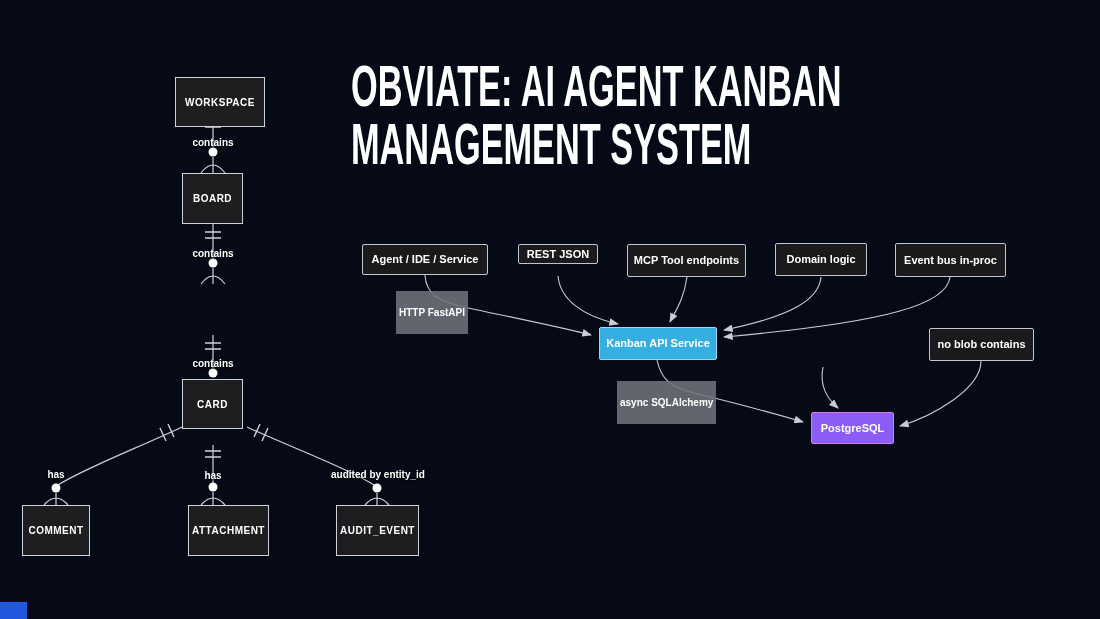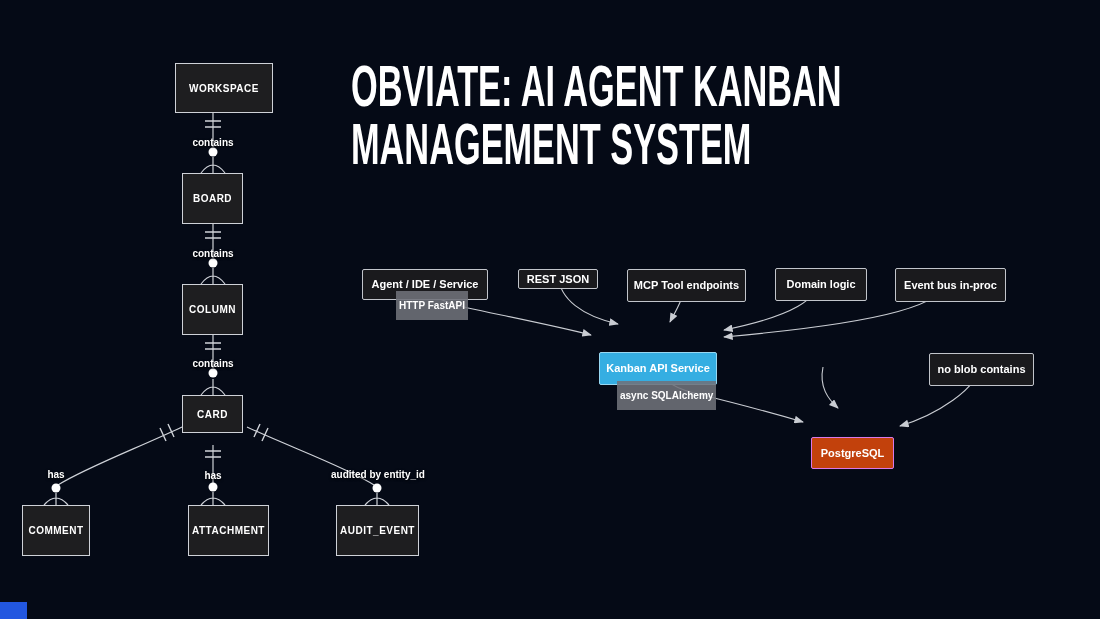--- a/index.html
+++ b/index.html
@@ -32,30 +32,30 @@
     position:absolute;color:#ffffff;font-size:10px;font-weight:bold;
     transform:translateX(-50%);white-space:nowrap;text-shadow:0 1px 3px #000;
   }
 
   
   .flow-node{
     position:absolute;box-sizing:border-box;border-radius:2px;
     background:#1a1a1d;border:1px solid #c2c5cb;
     color:#ffffff;font-size:11px;font-weight:bold;line-height:1.35;
     display:flex;flex-direction:column;align-items:center;justify-content:center;
-    text-align:center;white-space:nowrap;margin-top:25px;
+    text-align:center;white-space:nowrap;
   }
   .flow-node.cyan{background:#35aee2;border-color:#98d8f2;}
-  .flow-node.magenta{background:#c2410c;border-color:#d878e8;}
+  .flow-node.magenta{background:#8b5cf6;border-color:#d878e8;}
 
   
   .chip{
     position:absolute;background:rgba(112,114,122,0.88);
     color:#ffffff;font-size:10px;font-weight:bold;line-height:13px;
-    padding:8px 3px;white-space:nowrap;
+    padding:15px 3px;white-space:nowrap;
   }
 
   .corner-accent{position:absolute;left:0;top:602px;width:27px;height:17px;background:#2257e0;}
 </style>
 </head>
 <body>
 
 <div class="stage">
 
   <svg class="edges" viewBox="0 0 1100 619">
@@ -111,24 +111,23 @@
       <path d="M823,367 C819,387 828,399 838,408" marker-end="url(#arr)"></path>
       <path d="M981,361 C981,389 933,416 900,426" marker-end="url(#arr)"></path>
     </g>
   </svg>
 
   <h1 class="title">
     <span>OBVIATE: AI AGENT KANBAN</span>
     <span>MANAGEMENT SYSTEM</span>
   </h1>
 
-  <div class="er-box" style="left:175px;top:63px;width:98px;height:50px">WORKSPACE</div>
+  <div class="er-box" style="left:175px;top:77px;width:90px;height:50px">WORKSPACE</div>
   <div class="er-box" style="left:182px;top:173px;width:61px;height:51px">BOARD</div>
-  <div class="er-box" style="left:182px;top:284px;width:61px;height:51px">COLUMN</div>
-  <div class="er-box" style="left:182px;top:395px;width:61px;height:38px">CARD</div>
+  <div class="er-box" style="left:182px;top:379px;width:61px;height:50px">CARD</div>
   <div class="er-box" style="left:22px;top:505px;width:68px;height:51px">COMMENT</div>
   <div class="er-box" style="left:188px;top:505px;width:81px;height:51px">ATTACHMENT</div>
   <div class="er-box" style="left:336px;top:505px;width:83px;height:51px">AUDIT_EVENT</div>
 
   <div class="rel-label" style="left:213px;top:137px">contains</div>
   <div class="rel-label" style="left:213px;top:248px">contains</div>
   <div class="rel-label" style="left:213px;top:358px">contains</div>
   <div class="rel-label" style="left:56px;top:469px">has</div>
   <div class="rel-label" style="left:213px;top:470px">has</div>
   <div class="rel-label" style="left:378px;top:469px">audited by entity_id</div>

